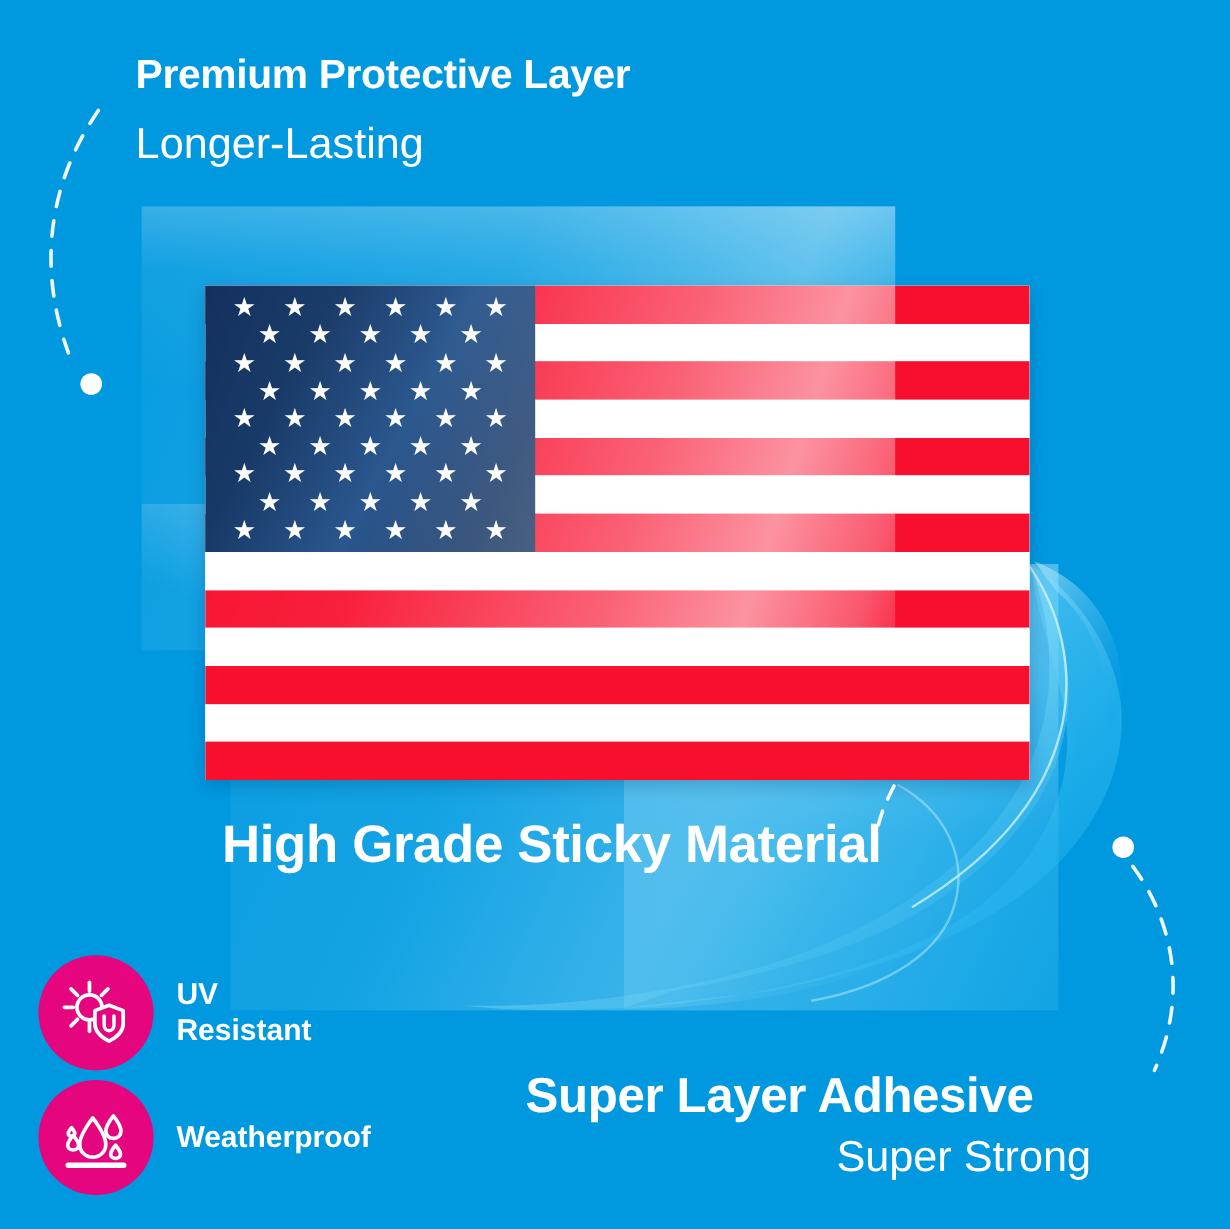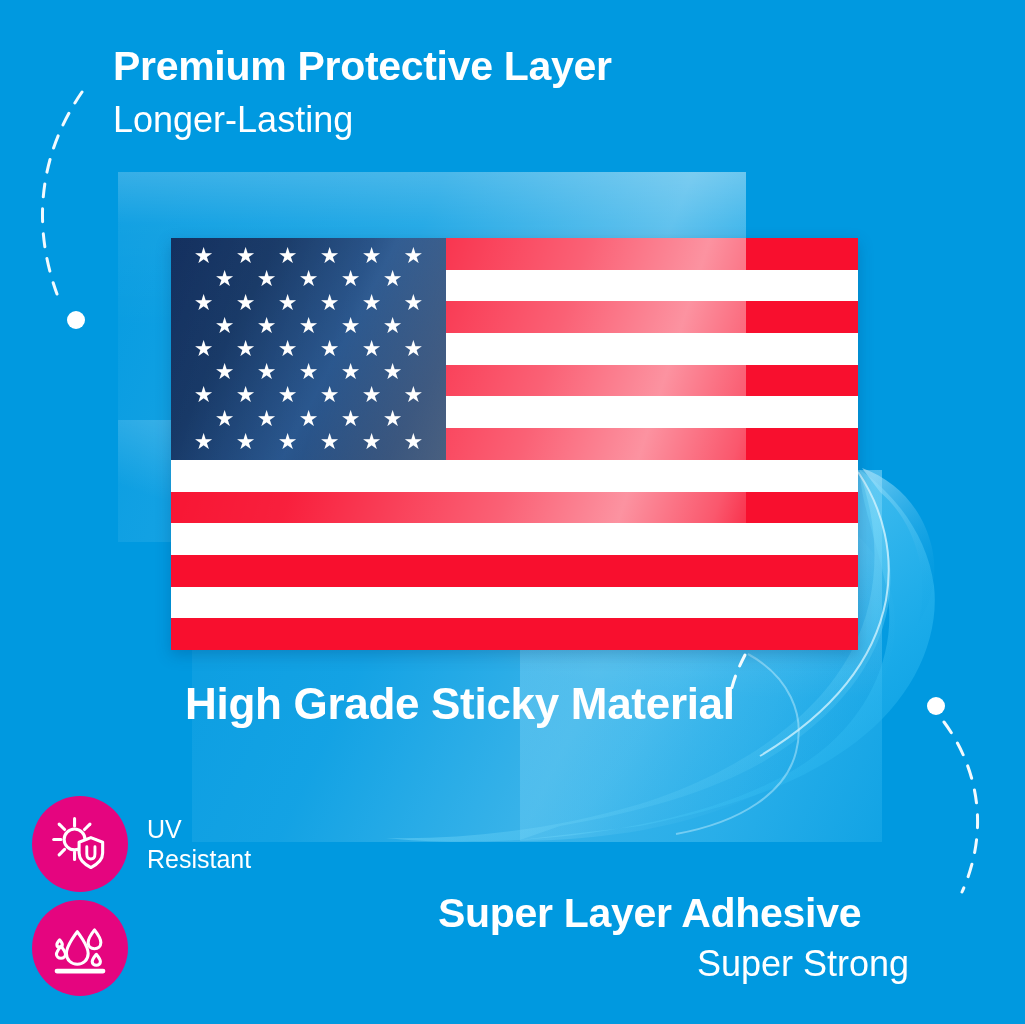--- a/index.html
+++ b/index.html
@@ -118,21 +118,21 @@
     letter-spacing:-0.3px;
     white-space:nowrap;
   }
   .t-sub {
     position:absolute;
     color:#ffffff;
     font-weight:400;
     white-space:nowrap;
   }
 
-  #title-main  { left:113px; top:43px;  font-size:41px; }
+  #title-main  { left:113px; top:43px;  font-size:34px; }
   #title-sub   { left:113px; top:99px;  font-size:36px; }
   #vinyl-title { left:185px; top:679px; font-size:44px; }
   #adh-title   { left:438px; top:890px; font-size:41px; }
   #adh-sub     { left:697px; top:943px; font-size:36px; }
 
   
   .feature {
     position:absolute;
     display:flex;
     align-items:center;
@@ -143,21 +143,21 @@
 
   .badge {
     width:96px; height:96px;
     border-radius:50%;
     background:#e5057f;
     display:flex; align-items:center; justify-content:center;
     flex:0 0 auto;
   }
   .feature-label {
     color:#ffffff;
-    font-weight:normal;
+    font-weight:bold;
     font-size:25px;
     line-height:1.22;
     white-space:pre-line;
   }
 </style>
 </head>
 <body>
 
 <div id="stage">
 
@@ -339,15 +339,16 @@
           <path d="M11 30 C11 30 6 36 6 39 C6 41.5 8.2 43.4 11 43.4 C13.8 43.4 16 41.5 16 39 C16 36 11 30 11 30 Z"></path>
 
           <path d="M9.5 23 C9.5 23 6.5 26.5 6.5 28.3 C6.5 29.8 7.8 30.9 9.5 30.9 C11.2 30.9 12.5 29.8 12.5 28.3 C12.5 26.5 9.5 23 9.5 23 Z"></path>
 
           <path d="M50 39 C50 39 45.5 44.5 45.5 47.2 C45.5 49.4 47.5 51.1 50 51.1 C52.5 51.1 54.5 49.4 54.5 47.2 C54.5 44.5 50 39 50 39 Z"></path>
         </g>
 
         <rect x="4" y="55" width="56" height="5" rx="2.5" fill="#ffffff"></rect>
       </svg>
     </div>
+    <div class="feature-label">Weatherproof</div>
   </div>
 
 </div>
 
 </body></html>

